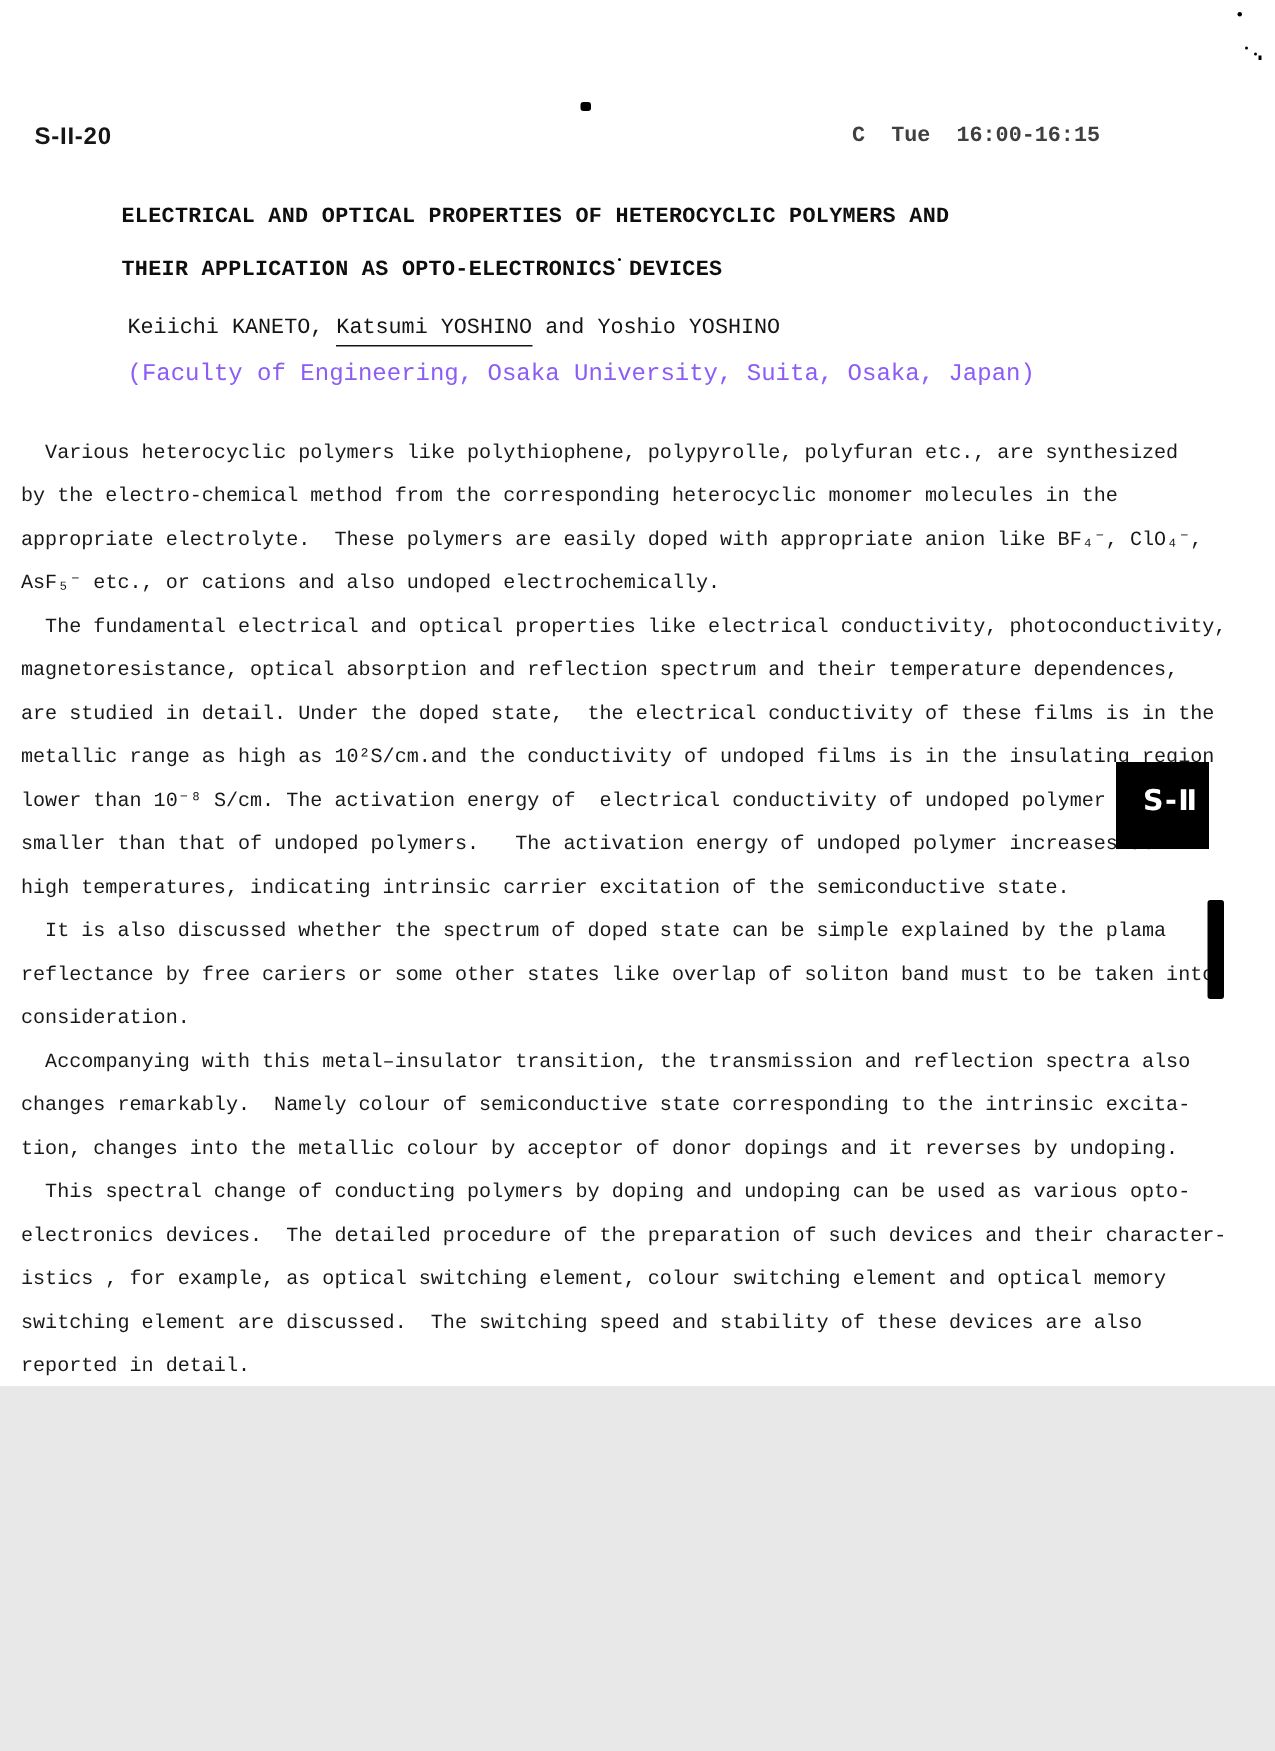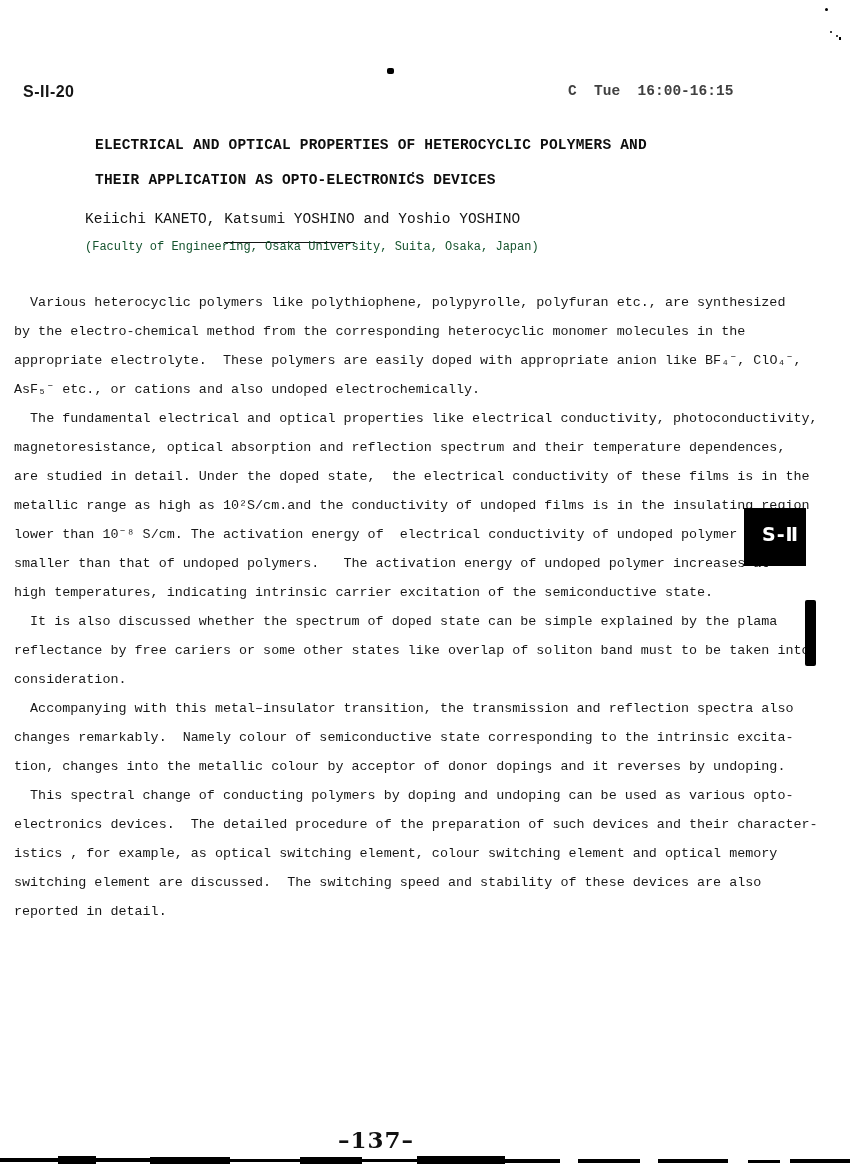--- a/index.html
+++ b/index.html
@@ -3,21 +3,21 @@
 <meta charset="utf-8">
 <style>
   html, body {
     margin: 0;
     padding: 0;
     background: #e8e8e8;
   }
   .page {
     position: relative;
     width: 850px;
-    height: 1167px;
+    height: 924px;
     margin: 0 auto;
     background: #ffffff;
     overflow: hidden;
     font-family: "Liberation Mono", "DejaVu Sans Mono", monospace;
     color: #1a1a1a;
   }
   
   .hdr-left {
     position: absolute;
     left: 23px;
@@ -34,48 +34,48 @@
     left: 568px;
     top: 83px;
     font-size: 14.5px;
     font-weight: bold;
     color: #404040;
     white-space: pre;
   }
   
   .title {
     position: absolute;
-    left: 95px;
+    left: 81px;
     top: 128px;
     font-size: 14.5px;
     font-weight: bold;
     line-height: 35px;
     letter-spacing: 0.2px;
     color: #0e0e0e;
     white-space: pre;
   }
   
   .authors {
     position: absolute;
     left: 85px;
     top: 211px;
     font-size: 14.5px;
     color: #141414;
     white-space: pre;
   }
   .authors .ul {
     border-bottom: 1.5px solid #141414;
-    padding-bottom: 15px;
+    padding-bottom: 3px;
   }
   .affil {
     position: absolute;
     left: 85px;
     top: 240px;
-    font-size: 12px;
-    color: #14532d;
+    font-size: 16px;
+    color: #8b5cf6;
     white-space: pre;
   }
   
   .body-text {
     position: absolute;
     left: 14px;
     top: 288px;
     width: 836px;
     font-size: 13.4px;
     line-height: 29px;

